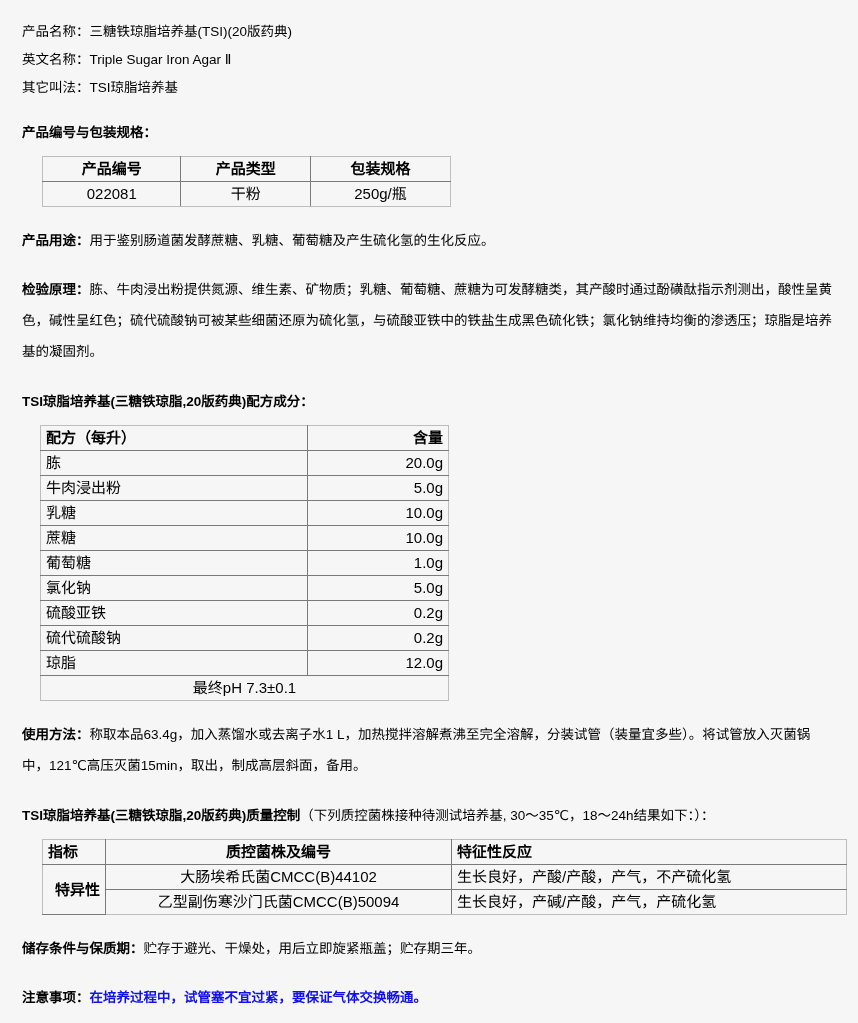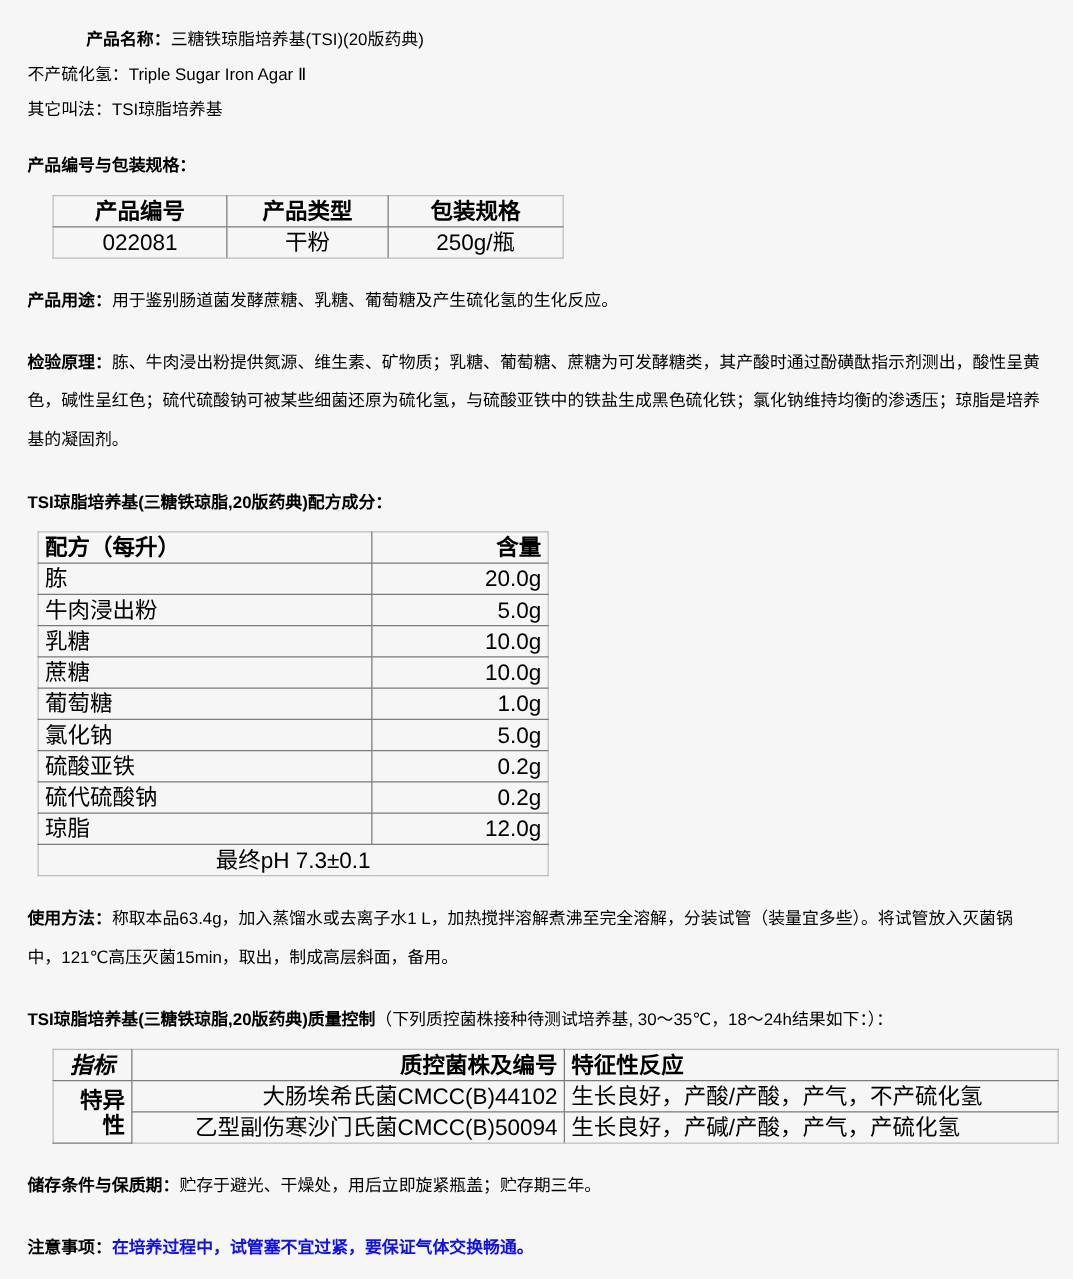--- a/index.html
+++ b/index.html
@@ -23,22 +23,21 @@
     background: #f6f6f6;
   }
 
   
   .line {
     margin: 0 0 0 0;
     line-height: 28px;
     font-size: 13.5px;
   }
   .line .lbl {
-    font-weight: bold;
-    margin-left: 47px;
+    font-weight: normal;
   }
   .line .val {
     font-weight: normal;
   }
   .spacer-sm { height: 10px; }
   .spacer-md { height: 18px; }
   .spacer-lg { height: 22px; }
 
   .heading {
     font-weight: bold;
@@ -56,21 +55,21 @@
   .para .lbl { font-weight: bold; }
 
   .note-text {
     color: #1111ee;
     font-weight: bold;
   }
 
   
   table {
     border-collapse: collapse;
-    font-size: 18px;
+    font-size: 15px;
     background: transparent;
   }
   table.spec,
   table.formula,
   table.qc {
     border: 1px solid #bdbdbd;
   }
   table td, table th {
     border: 1px solid #7a7a7a;
     padding: 2px 5px;
@@ -93,50 +92,50 @@
   table tr:last-child td { border-bottom-color: #bdbdbd; }
 
   
   table.spec { width: 409px; margin: 0 0 0 20px; }
   table.spec th, table.spec td { text-align: center; }
   table.spec .c-code { width: 136px; }
   table.spec .c-type { width: 130px; }
   table.spec .c-pack { width: 139px; }
 
   
-  table.formula { width: 409px; margin: 0 0 0 8px; }
+  table.formula { width: 409px; margin: 0 0 0 18px; }
   table.formula .c-name { width: 270px; text-align: left; }
   table.formula .c-amt  { width: 135px; text-align: right; }
   table.formula thead th { text-align: center; }
   table.formula td { text-align: left; }
   table.formula td.ph { text-align: center; }
 
   
   table.qc { width: 805px; margin: 0 0 0 20px; }
-  table.qc .c-idx  { width: 52px;  text-align: center; font-style: italic; }
-  table.qc .c-str  { width: 335px; text-align: right; }
+  table.qc .c-idx  { width: 52px;  text-align: left; }
+  table.qc .c-str  { width: 335px; text-align: center; }
   table.qc .c-rxn  { text-align: left; }
   table.qc thead th { text-align: center; }
   table.qc td.idx-cell {
     text-align: right;
     font-weight: bold;
     vertical-align: middle;
   }
 </style>
 </head>
 <body>
 
 <div class="page">
 
   <div>
     <p class="line">
       <span class="lbl">产品名称：</span><span class="val">三糖铁琼脂培养基(TSI)(20版药典)</span>
     </p>
     <p class="line">
-      <span class="val">不产硫化氢：</span><span class="val">Triple Sugar Iron Agar Ⅱ</span>
+      <span class="val">英文名称：</span><span class="val">Triple Sugar Iron Agar Ⅱ</span>
     </p>
     <p class="line">
       <span class="val">其它叫法：</span><span class="val">TSI琼脂培养基</span>
     </p>
   </div>
 
   <div class="spacer-md"></div>
 
   <p class="heading">产品编号与包装规格：</p>
 

